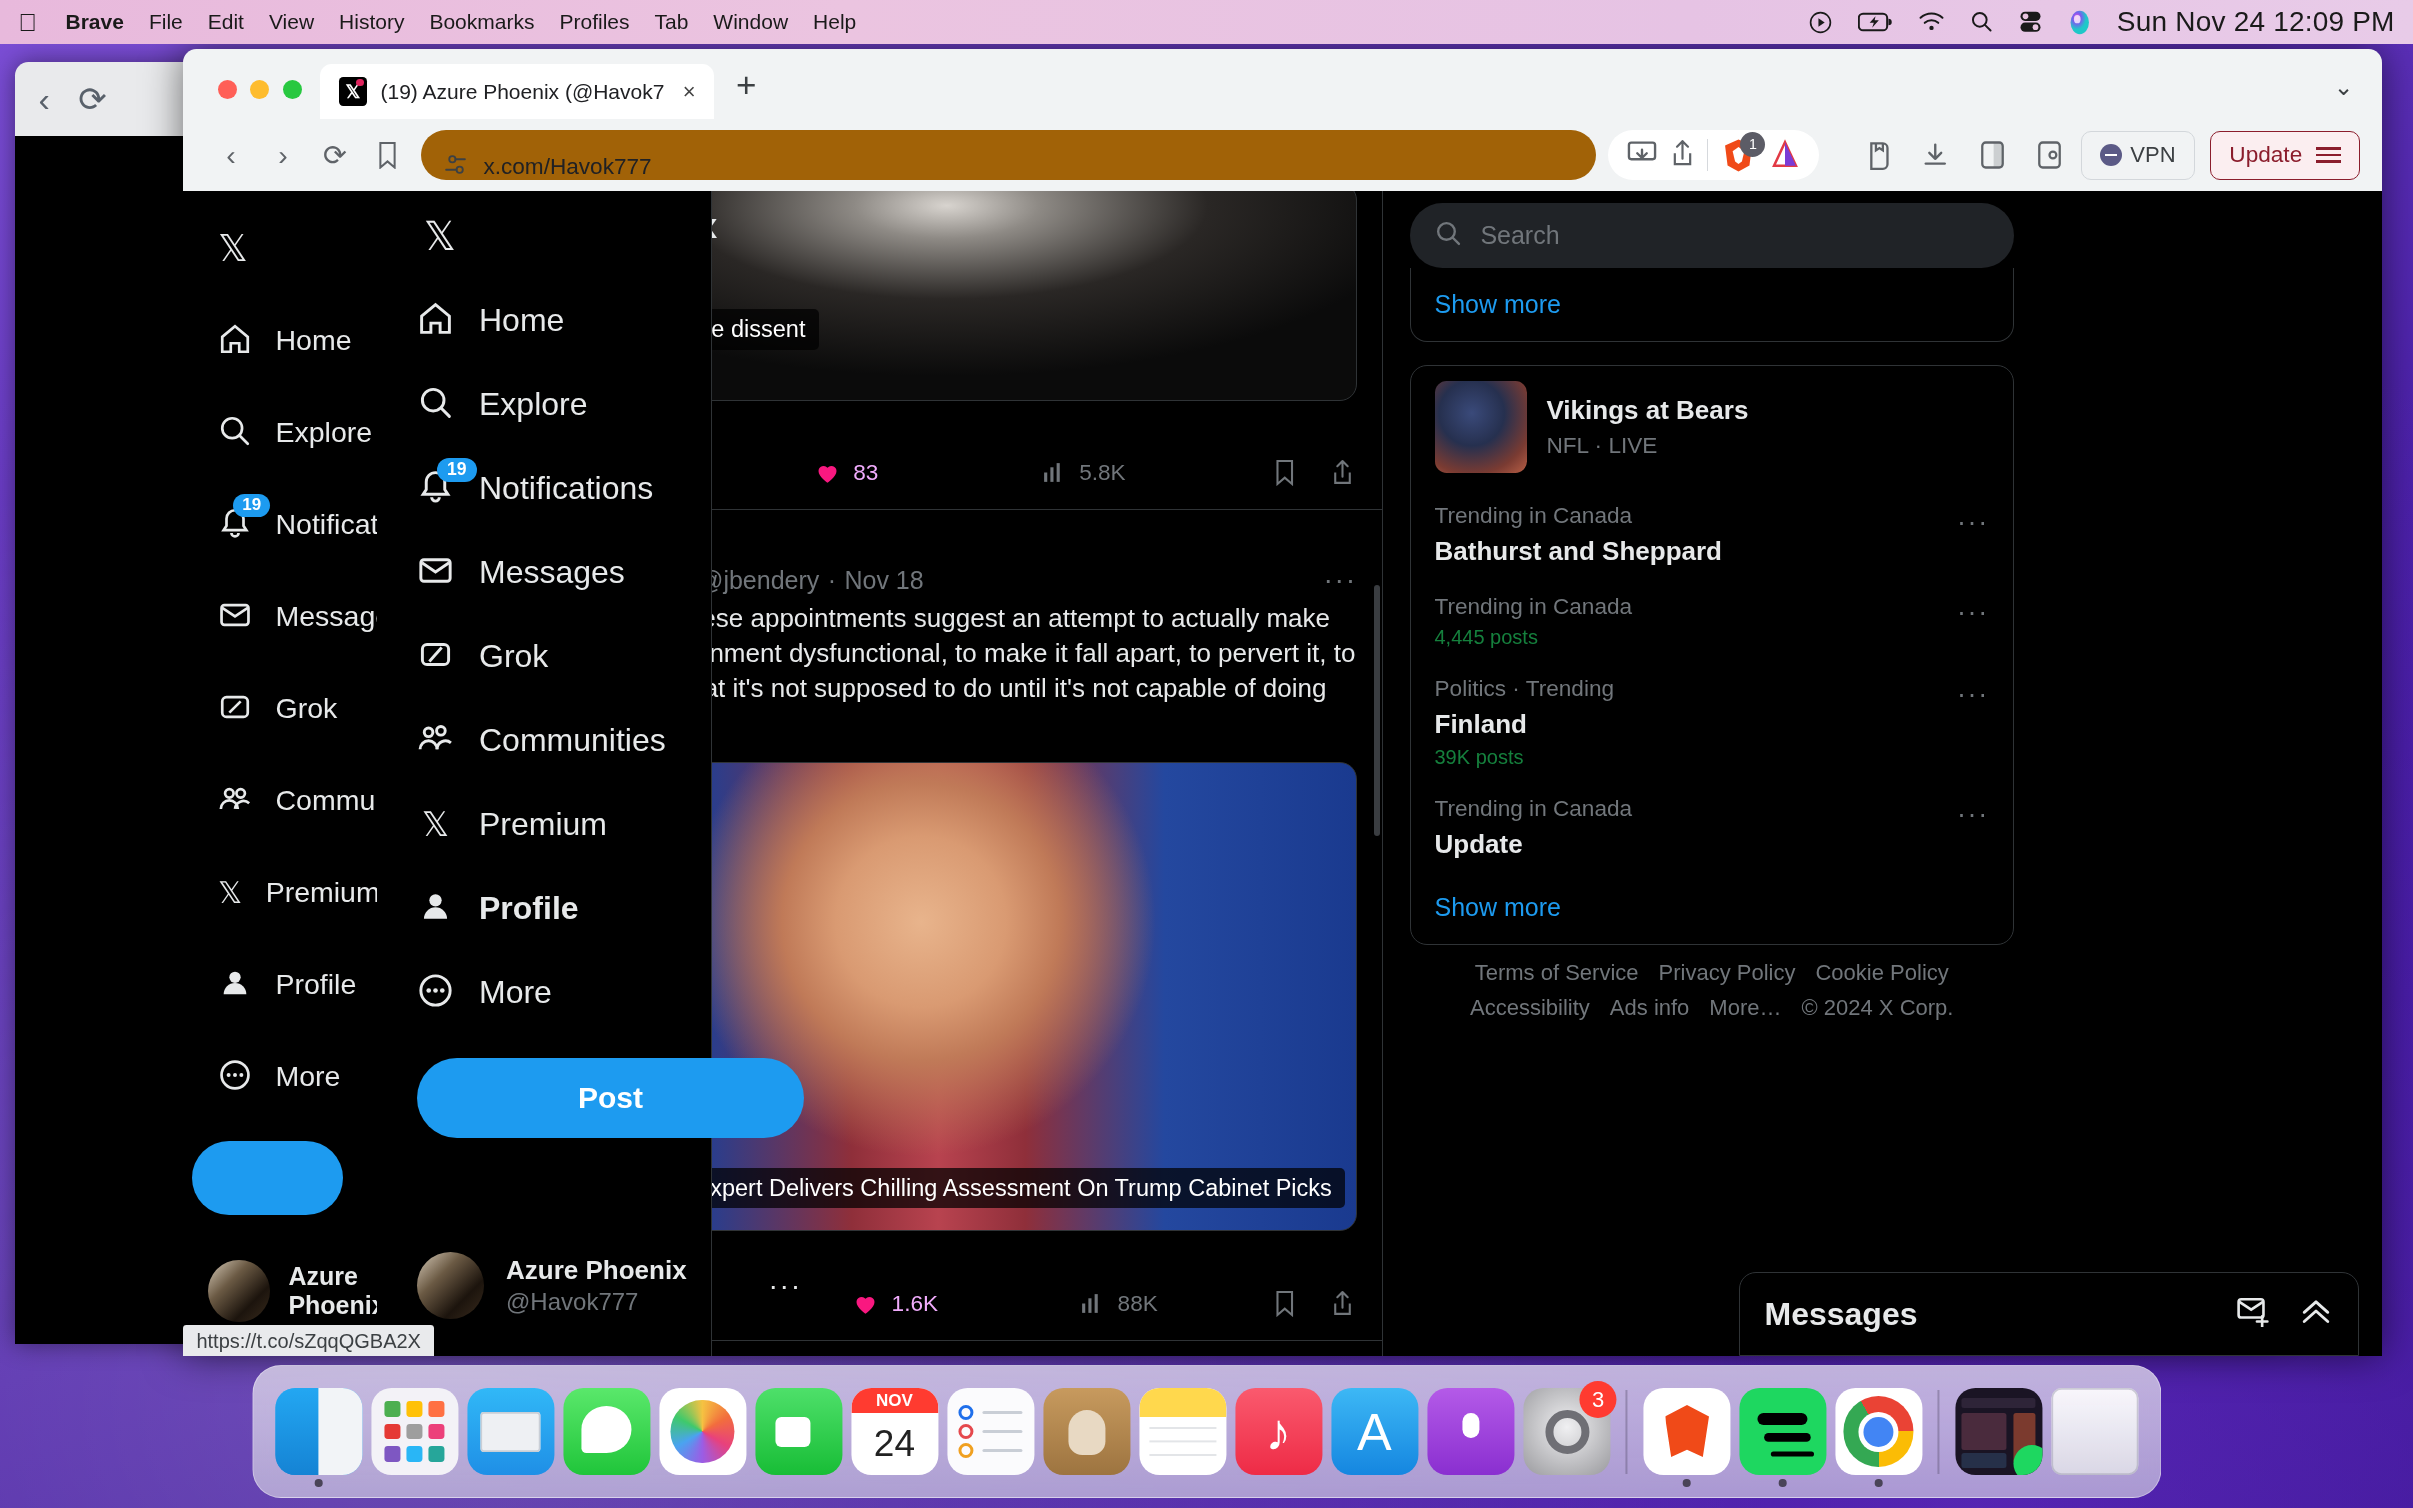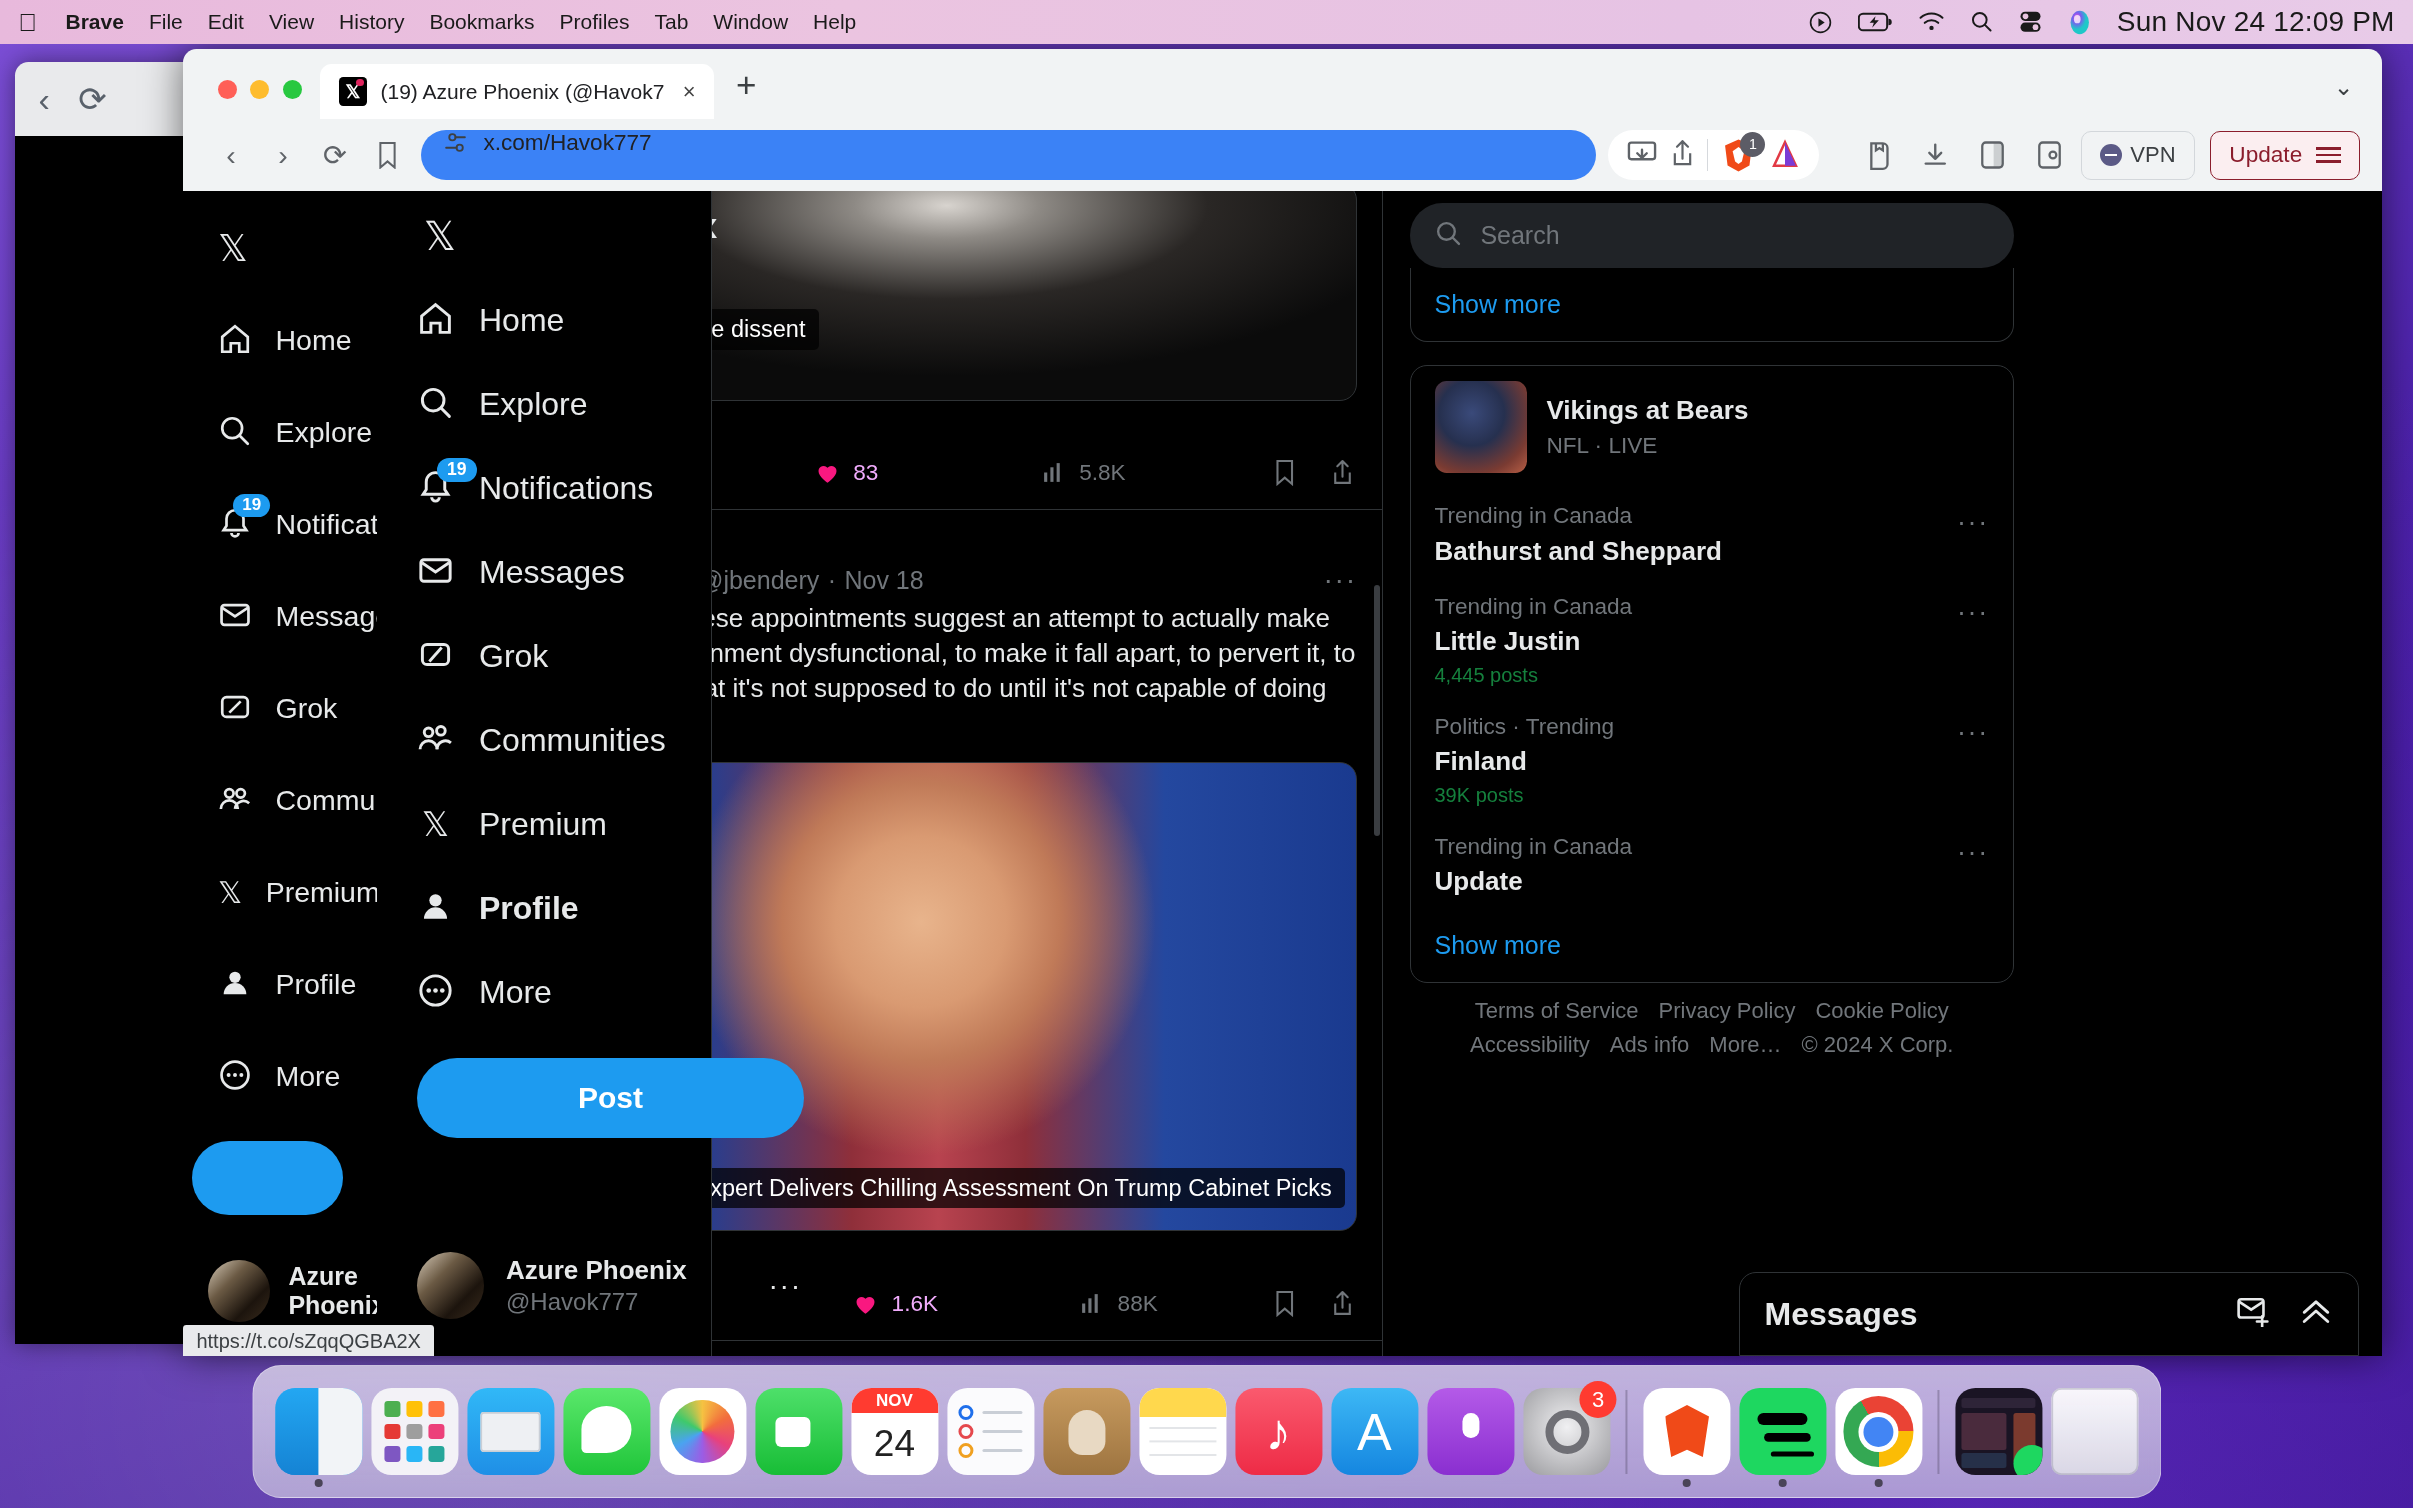--- a/index.html
+++ b/index.html
@@ -67,21 +67,21 @@
   }
   .tab .favicon::after{content:"";position:absolute;top:1.7px;right:3.4px;width:7.5px;height:7.5px;border-radius:50%;background:#e0245e;}
   .tab .tab-title{ font-size:21px; color:#202124; white-space:nowrap; overflow:hidden; flex:1;}
   .tab .tab-close{ font-size:22px; color:#444; padding:0 5px; }
   .newtab { font-size:35px; color:#3c4043; font-weight:300; padding:0 22px 17px 22px; line-height:1;}
   .chev-down{ margin-left:auto; font-size:23.5px; color:#3c4043; padding:0 28.5px 18.4px 0;}
   
   #toolbar { height:72px; display:flex; align-items:center; gap:0; padding:0 22px; }
   .tb-btn { width:52px;height:52px;display:flex;align-items:center;justify-content:center;color:#5f6368;font-size:28.5px;}
   .omnibox {
-    flex:1; height:50px; background:#3b82f6; border-radius:25px; display:flex; align-items:flex-start;
+    flex:1; height:50px; background:#a16207; border-radius:25px; display:flex; align-items:flex-end;
     gap:15px; padding:0 22px; margin-left:8.4px; margin-right:11.7px;
   }
   .omnibox .url { font-size:22.6px; color:#202124; }
   .tb-right { display:flex; align-items:center; gap:5px; }
   .ext-group{ background:#fff; border-radius:25px; height:50px; display:flex; align-items:center; gap:11.7px; padding:0 18.4px; margin-right:28.5px;}
   .brave-lion{ position:relative; width:37px;height:37px; }
   .badge-1{
     position:absolute; top:-5px; right:-8.4px; width:25px;height:25px;border-radius:50%;
     background:#5c5c66;color:#fff;font-size:14.2px;display:flex;align-items:center;justify-content:center;
   }
@@ -873,21 +873,20 @@
         </div>
 
         <div class="trend">
           <div class="t-cat">Trending in Canada</div>
           <div class="t-name">Bathurst and Sheppard</div>
           <span class="t-dots">···</span>
         </div>
 
         <div class="trend">
           <div class="t-cat">Trending in Canada</div>
-          <div class="t-name">Little Justin</div>
           <div class="t-cnt">4,445 posts</div>
           <span class="t-dots">···</span>
         </div>
 
         <div class="trend">
           <div class="t-cat">Politics · Trending</div>
           <div class="t-name">Finland</div>
           <div class="t-cnt">39K posts</div>
           <span class="t-dots">···</span>
         </div>

